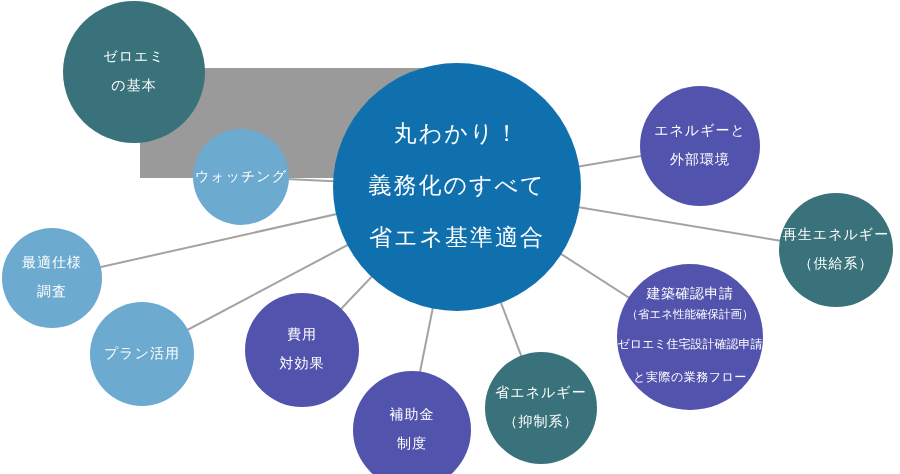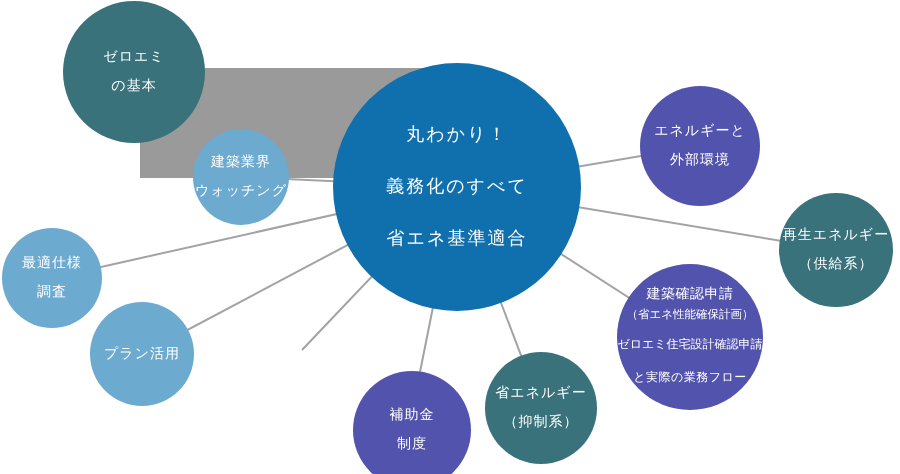--- a/index.html
+++ b/index.html
@@ -22,21 +22,21 @@
     position:absolute;left:140px;top:68px;width:312px;height:110px;
     background:var(--backdrop-gray);z-index:2;
   }
   .bubble{
     position:absolute;border-radius:50%;z-index:3;
     display:flex;flex-direction:column;align-items:center;justify-content:center;
     color:var(--text-white);text-align:center;font-family:Liberation Mono, monospace;
   }
   .bubble .ln{white-space:nowrap;font-size:14px;line-height:29px;letter-spacing:1px;font-weight:400;}
   .central{background:var(--central-blue);z-index:4;}
-  .central .ln{font-size:18px;line-height:52px;letter-spacing:2px;font-weight:300;}
+  .central .ln{font-size:23px;line-height:52px;letter-spacing:2px;font-weight:300;}
   .teal{background:var(--teal);}
   .light-blue{background:var(--light-blue);}
   .purple{background:var(--purple);}
   
   .kl1{font-size:14px !important;line-height:22px !important;letter-spacing:0.5px !important;}
   .kl2{font-size:11.5px !important;line-height:20px !important;letter-spacing:0px !important;}
   .kl3{font-size:12px !important;line-height:40px !important;letter-spacing:0px !important;}
   .kl4{font-size:12px !important;line-height:26px !important;letter-spacing:0.5px !important;}
 </style>
 </head>
@@ -64,33 +64,36 @@
     <div class="ln">義務化のすべて</div>
     <div class="ln">省エネ基準適合</div>
   </div>
 
   <div class="bubble teal" style="left:63px;top:1px;width:142px;height:142px;">
     <div class="ln">ゼロエミ</div>
     <div class="ln">の基本</div>
   </div>
 
   <div class="bubble light-blue" style="left:193px;top:129px;width:96px;height:96px;">
-    <div class="ln">建築業界</div>
     <div class="ln">ウォッチング</div>
   </div>
 
   <div class="bubble light-blue" style="left:2px;top:228px;width:100px;height:100px;justify-content:center;">
     <div class="ln">最適仕様</div>
     <div class="ln">調査</div>
   </div>
 
   <div class="bubble light-blue" style="left:90px;top:302px;width:104px;height:104px;">
     <div class="ln">プラン活用</div>
   </div>
 
+  <div class="bubble purple" style="left:245px;top:293px;width:114px;height:114px;">
+    <div class="ln">費用</div>
+    <div class="ln">対効果</div>
+  </div>
 
   <div class="bubble purple" style="left:353px;top:371px;width:118px;height:118px;">
     <div class="ln">補助金</div>
     <div class="ln">制度</div>
   </div>
 
   <div class="bubble teal" style="left:485px;top:352px;width:112px;height:112px;">
     <div class="ln">省エネルギー</div>
     <div class="ln">（抑制系）</div>
   </div>

